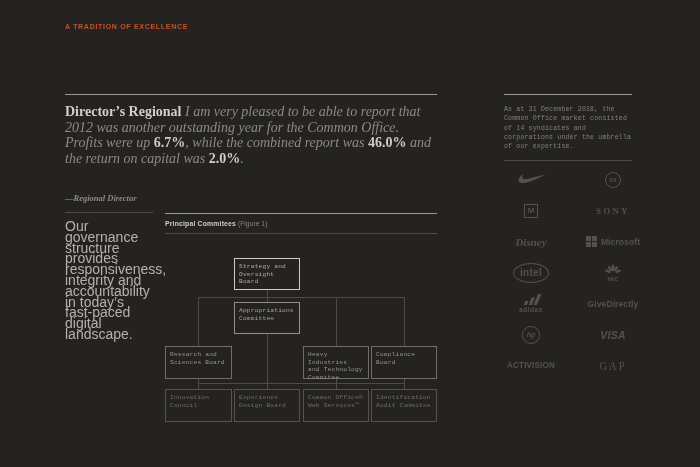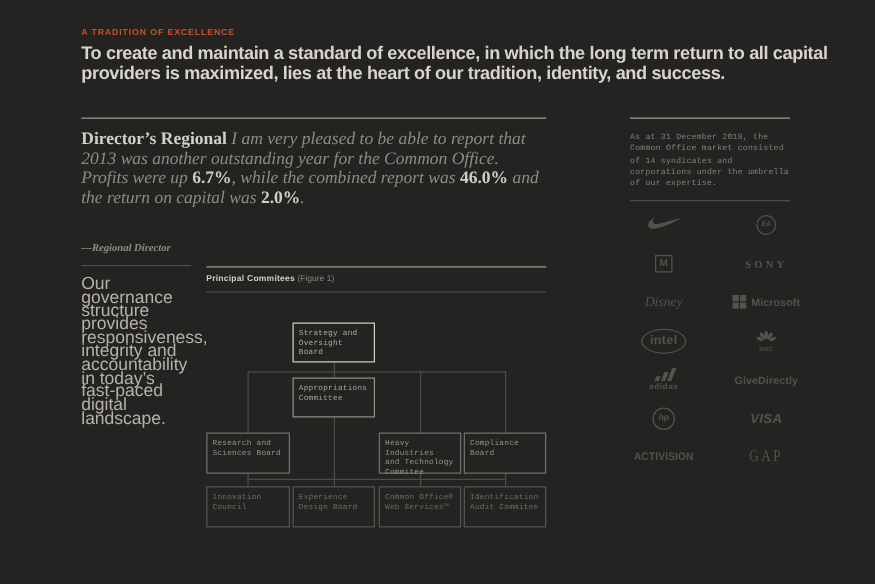--- a/index.html
+++ b/index.html
@@ -52,21 +52,21 @@
                 line-height:9.3px;letter-spacing:.2px;color:#83817b;}
   #report .rule2{margin-top:9px;}
   #logos{margin-top:3px;display:grid;grid-template-columns:54px 110px;grid-auto-rows:31px;
          align-items:center;justify-items:center;width:164px;color:#54524d;}
   .logo{display:flex;align-items:center;justify-content:center;gap:2px;color:#54524d;}
   .lg-ea{width:14px;height:14px;border:1px solid #54524d;border-radius:50%;font-size:5.5px;
          font-style:italic;font-weight:700;display:flex;align-items:center;justify-content:center;}
   .lg-m{width:12px;height:12px;border:1px solid #54524d;font-size:8px;font-weight:700;
         display:flex;align-items:center;justify-content:center;}
   .lg-sony{font-family:"Liberation Serif",serif;font-size:8.5px;font-weight:700;letter-spacing:2.5px;}
-  .lg-disney{font-family:"Liberation Serif",serif;font-size:11px;font-style:italic;font-weight:400;}
+  .lg-disney{font-family:"Liberation Serif",serif;font-size:11px;font-style:italic;font-weight:700;}
   .lg-ms-grid{display:grid;grid-template-columns:5px 5px;grid-template-rows:5px 5px;gap:1px;margin-right:2px;}
   .lg-ms-grid i{background:#54524d;}
   .lg-ms-txt{font-size:8.5px;font-weight:700;letter-spacing:.1px;}
   .lg-intel{border:1px solid #54524d;border-radius:50%;padding:3px 6px 4px;font-size:10px;
             font-weight:700;letter-spacing:.3px;}
   .lg-nbc{display:flex;flex-direction:column;align-items:center;}
   .lg-nbc .t{font-size:4.5px;font-weight:700;letter-spacing:.5px;margin-top:-1px;}
   .lg-adidas{display:flex;flex-direction:column;align-items:center;}
   .lg-adidas .t{font-size:6.5px;font-weight:700;letter-spacing:.5px;margin-top:-1px;}
   .lg-gd{font-size:8.5px;font-weight:700;letter-spacing:.1px;}
@@ -76,27 +76,25 @@
   .lg-act{font-size:8px;font-weight:700;letter-spacing:.2px;transform:scaleY(1.1);}
   .lg-gap{font-family:"Liberation Serif",serif;font-size:10.5px;font-weight:400;letter-spacing:2px;
           transform:scaleY(1.25);}
 </style>
 </head>
 <body>
 
 <div id="page">
 
   <div id="eyebrow" class="abs">A TRADITION OF EXCELLENCE</div>
-  <div id="headline" class="abs pre">To create and maintain a standard of excellence, in which the long term return to all capital
-providers is maximized, lies at the heart of our tradition, identity, and success.</div>
 
   <div id="stmt" class="abs">
     <div class="rule bright"></div>
     <div class="para">
-      <span class="lead">Director’s Regional</span><span> I am very pleased to be able to report that 2013 was another outstanding year for the Common Office. Profits were up </span><span class="num">6.7%</span><span>, while the combined report was </span><span class="num">46.0%</span><span> and the return on capital was </span><span class="num">2.0%</span><span>.</span>
+      <span class="lead">Director’s Regional</span><span> I am very pleased to be able to report that 2012 was another outstanding year for the Common Office. Profits were up </span><span class="num">6.7%</span><span>, while the combined report was </span><span class="num">46.0%</span><span> and the return on capital was </span><span class="num">2.0%</span><span>.</span>
     </div>
     <div class="attr">—Regional Director</div>
   </div>
 
   <div id="note" class="abs">
     <div class="rule"></div>
     <div class="para">Our governance structure provides responsiveness, integrity and accountability in today’s fast-paced digital landscape.</div>
   </div>
 
   <div id="org" class="abs">

